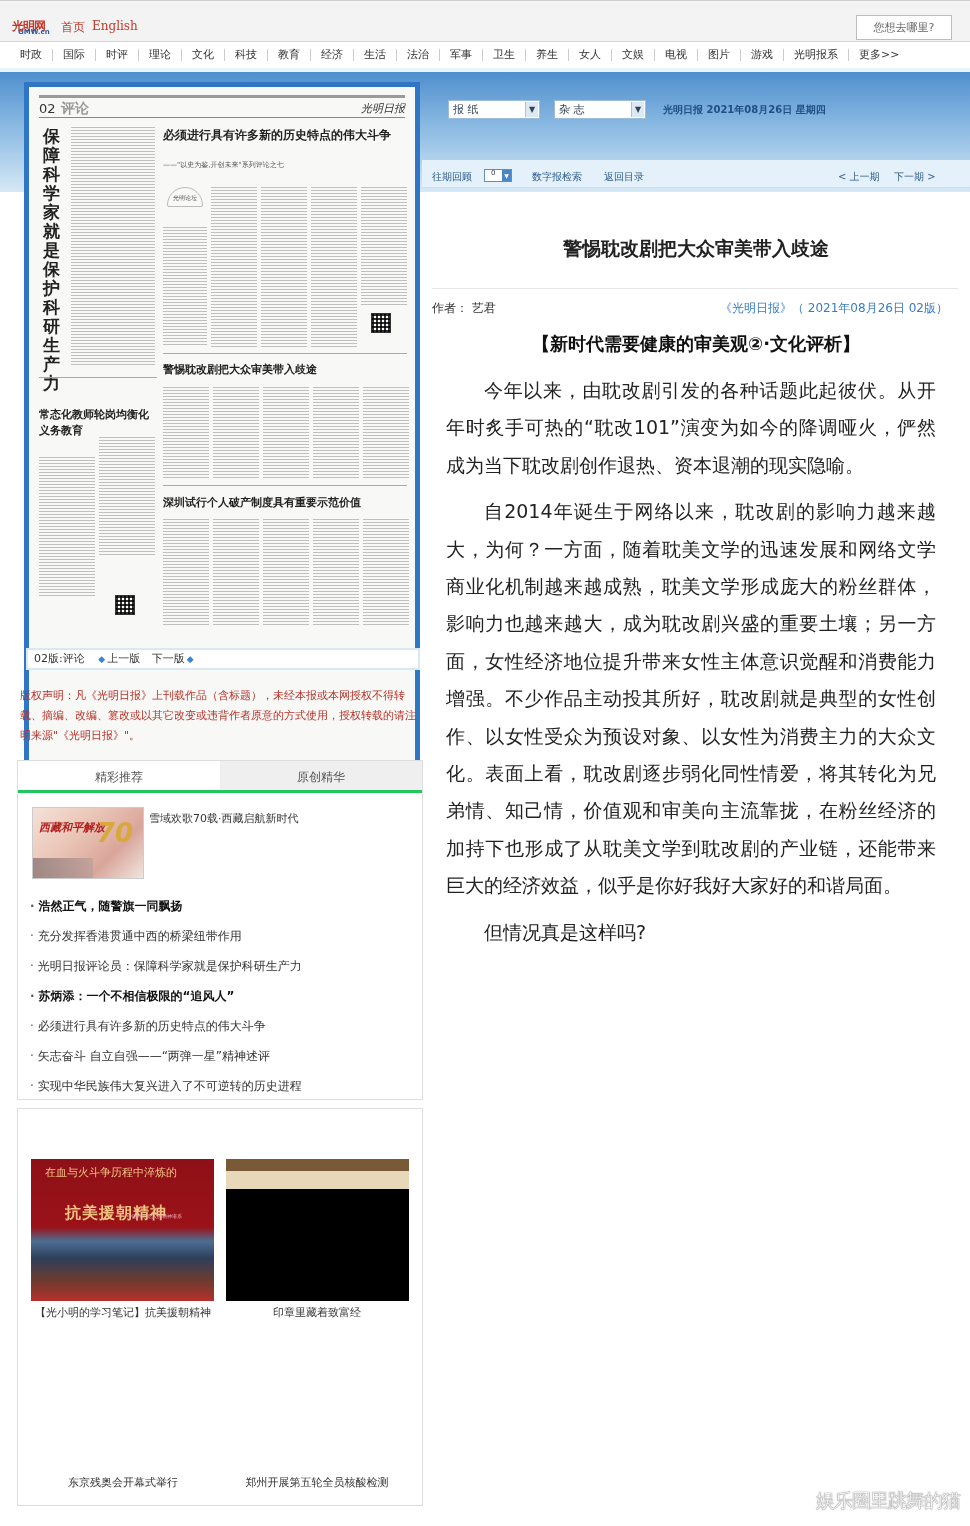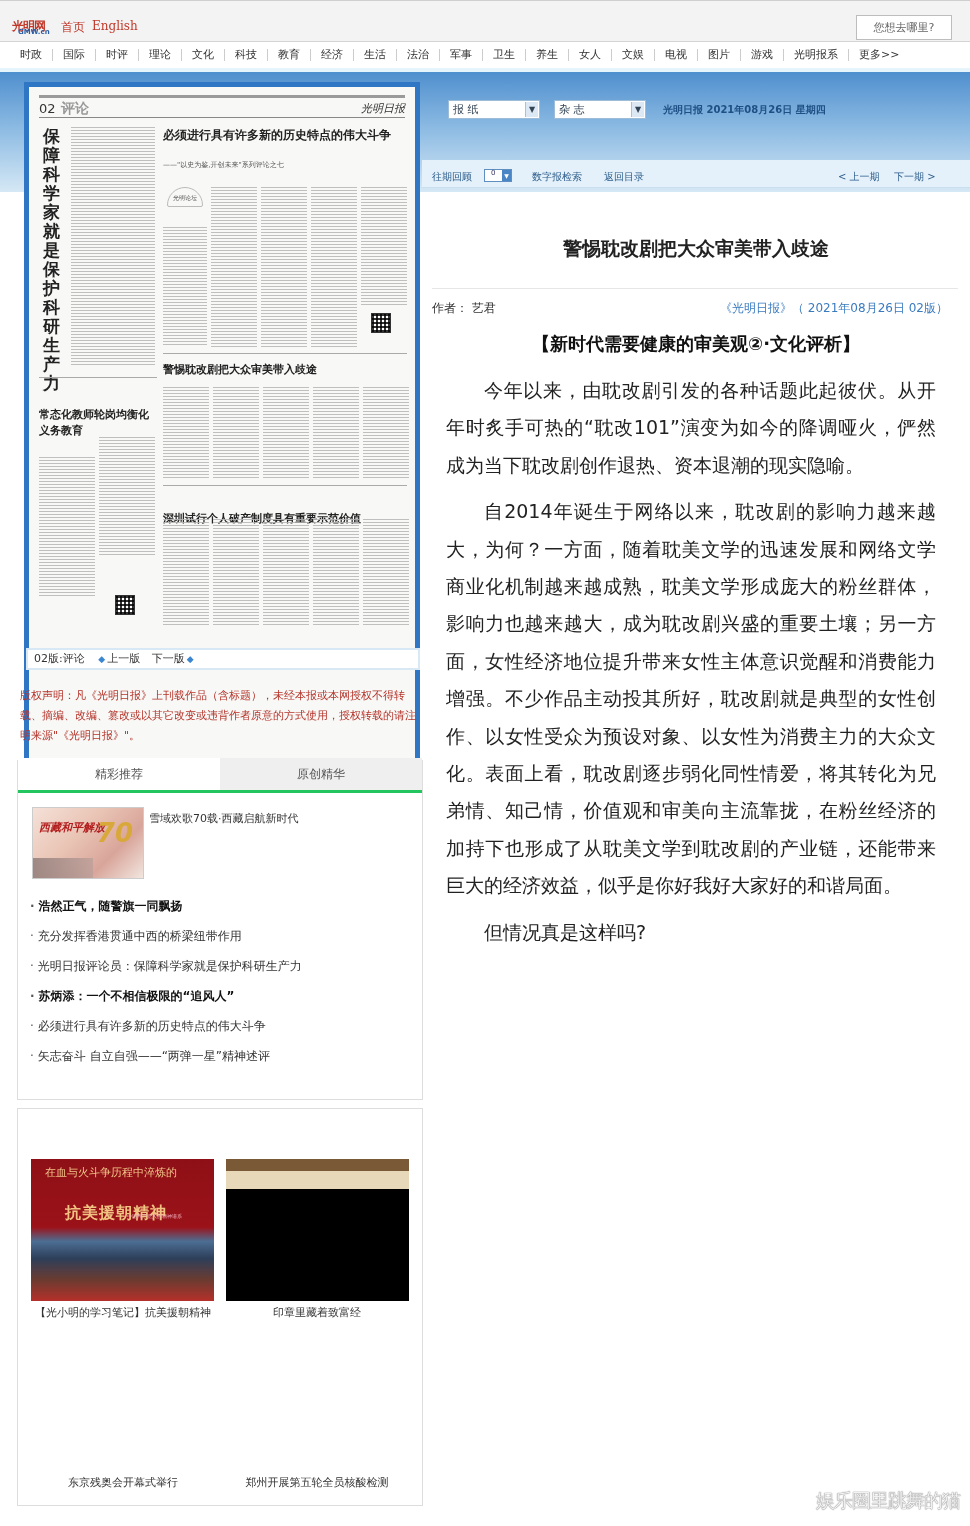--- a/index.html
+++ b/index.html
@@ -41,37 +41,37 @@
   .pp-num { position: absolute; left: 10px; top: 14px; font-size: 13px; color: #333; }
   .pp-sec { position: absolute; left: 32px; top: 13px; font-size: 14px; color: #999; font-family: "DejaVu Serif", serif; font-weight: bold; }
   .pp-mast { position: absolute; right: 10px; top: 14px; font-size: 11px; color: #333; font-style: italic; font-family: "DejaVu Serif", serif; }
   .pp-rule { position: absolute; left: 10px; right: 10px; top: 30px; height: 1px; background: #888; }
   .pp-vert { position: absolute; left: 14px; top: 40px; width: 20px; font-size: 17px; line-height: 19px; font-weight: bold; font-family: "DejaVu Serif", serif; color: #222; word-break: break-all; }
   .pp-h { position: absolute; font-family: "DejaVu Serif", serif; font-weight: bold; color: #222; }
   .pp-h1 { left: 134px; top: 40px; width: 250px; font-size: 12px; line-height: 16px; }
   .pp-sub { position: absolute; left: 134px; top: 73px; font-size: 7px; color: #555; }
   .pp-h2 { left: 134px; top: 275px; font-size: 11px; }
   .pp-h3 { left: 10px; top: 320px; width: 120px; font-size: 11px; line-height: 16px; }
-  .pp-h4 { left: 134px; top: 408px; font-size: 11px; margin-top: 16px; }
+  .pp-h4 { left: 134px; top: 408px; font-size: 11px; }
   .pp-hr { position: absolute; height: 1px; background: #aaa; }
   .textblock { position: absolute; background-image: repeating-linear-gradient(to bottom, #b5b5b5 0px, #b5b5b5 1px, transparent 1px, transparent 3px); opacity: 0.85; }
   .qr { position: absolute; width: 20px; height: 20px; background:
       repeating-linear-gradient(90deg, #333 0 2px, #fff 2px 4px),
       repeating-linear-gradient(0deg, #333 0 2px, #fff 2px 4px); background-blend-mode: multiply; border: 1px solid #333; }
   .badge-logo { position: absolute; left: 138px; top: 100px; width: 36px; height: 20px; border-radius: 18px 18px 2px 2px; border: 1px solid #bbb; font-size: 6px; color: #555; text-align: center; line-height: 20px; }
 
   .page-nav { position: absolute; left: 26px; top: 648px; width: 394px; height: 22px; border: 2px solid #d9e8f5; background: #fff; font-size: 11px; color: #333; line-height: 18px; padding-left: 6px; }
   .page-nav .diamond { color: #3b86d1; font-size: 9px; margin: 0 2px 0 10px; }
   .page-nav .diamond2 { color: #3b86d1; font-size: 9px; margin-left: 2px; }
 
   .copyright { position: absolute; left: 20px; top: 686px; width: 405px; font-size: 11px; line-height: 20px; color: #b4332a; }
 
   
   .rec-box { position: absolute; left: 17px; top: 760px; width: 406px; height: 340px; border: 1px solid #ddd; background: #fff; }
-  .rec-tabs { display: flex; height: 32px; border-bottom: 6px solid #22c55e; align-items: center; }
+  .rec-tabs { display: flex; height: 32px; border-bottom: 3px solid #22c55e; }
   .rec-tab { flex: 1; text-align: center; font-size: 12px; line-height: 32px; color: #555; }
   .rec-tab.active { background: #fff; }
   .rec-tab.inactive { background: #efefef; }
   .rec-feature { position: absolute; left: 14px; top: 46px; width: 112px; height: 72px; border: 1px solid #ccc;
     background: linear-gradient(135deg, #f5e1d8 0%, #e9c4b4 40%, #d9a59a 70%, #f1e6df 100%); overflow: hidden; }
   .rec-feature .ft { position: absolute; left: 6px; top: 12px; font-size: 11px; color: #b21e1e; font-style: italic; font-weight: bold; font-family: "DejaVu Serif", serif; }
   .rec-feature .f70 { position: absolute; right: 10px; top: 10px; font-size: 26px; color: #d8a93a; font-weight: bold; font-style: italic; }
   .rec-feature .mt { position: absolute; left: 0; bottom: 0; width: 60px; height: 20px; background: linear-gradient(90deg, #7e6c6c, #b89f9a); opacity: 0.7; }
   .rec-feature-title { position: absolute; left: 131px; top: 50px; font-size: 11px; color: #333; }
   .rec-list { position: absolute; left: 12px; top: 130px; width: 390px; }
@@ -231,20 +231,21 @@
     <div class="mt"></div>
   </div>
   <a class="rec-feature-title">雪域欢歌70载·西藏启航新时代</a>
   <div class="rec-list">
     <div class="rec-item bold"><span class="dot">·</span><span>浩然正气，随警旗一同飘扬</span></div>
     <div class="rec-item"><span class="dot">·</span><span>充分发挥香港贯通中西的桥梁纽带作用</span></div>
     <div class="rec-item"><span class="dot">·</span><span>光明日报评论员：保障科学家就是保护科研生产力</span></div>
     <div class="rec-item bold"><span class="dot">·</span><span>苏炳添：一个不相信极限的“追风人”</span></div>
     <div class="rec-item"><span class="dot">·</span><span>必须进行具有许多新的历史特点的伟大斗争</span></div>
     <div class="rec-item"><span class="dot">·</span><span>矢志奋斗 自立自强——“两弹一星”精神述评</span></div>
+    <div class="rec-item"><span class="dot">·</span><span>实现中华民族伟大复兴进入了不可逆转的历史进程</span></div>
   </div>
 </div>
 
 <div class="photo-box">
   <div class="ph ph1">
     <span class="t1">在血与火斗争历程中淬炼的</span>
     <span class="t2">抗美援朝精神</span>
     <span class="t3">中国共产党人的精神谱系</span>
   </div>
   <div class="ph ph2">

